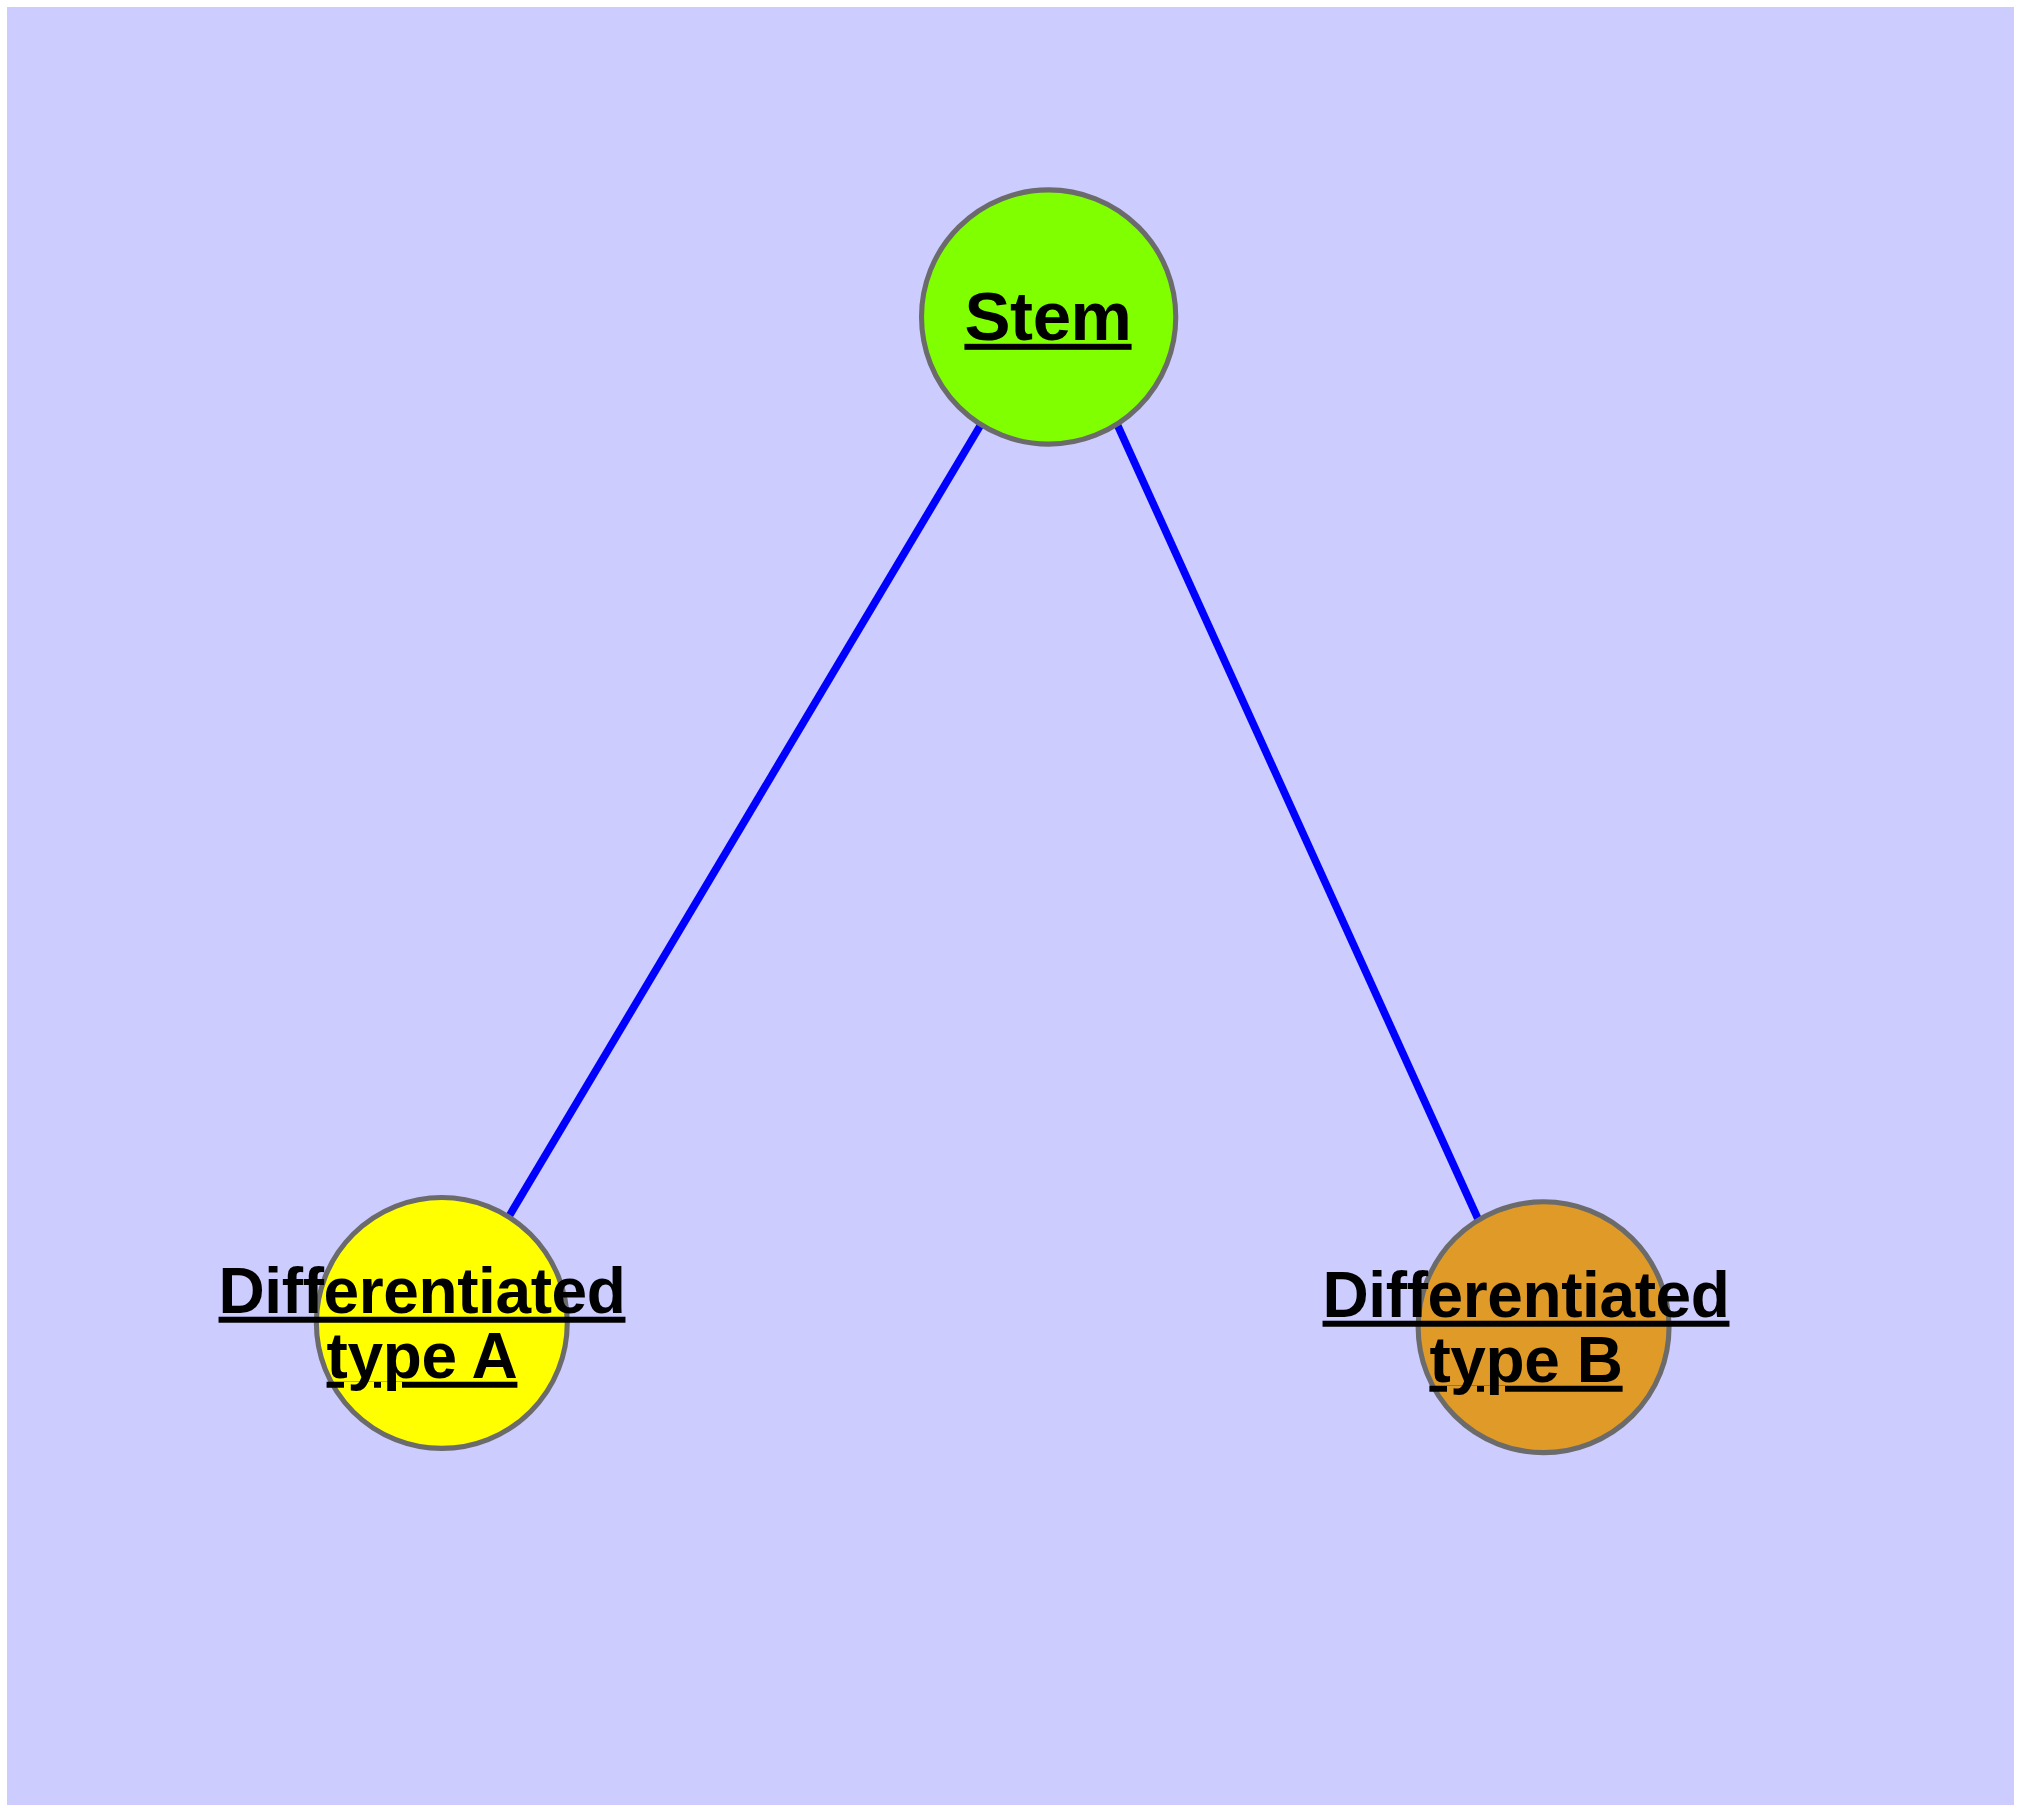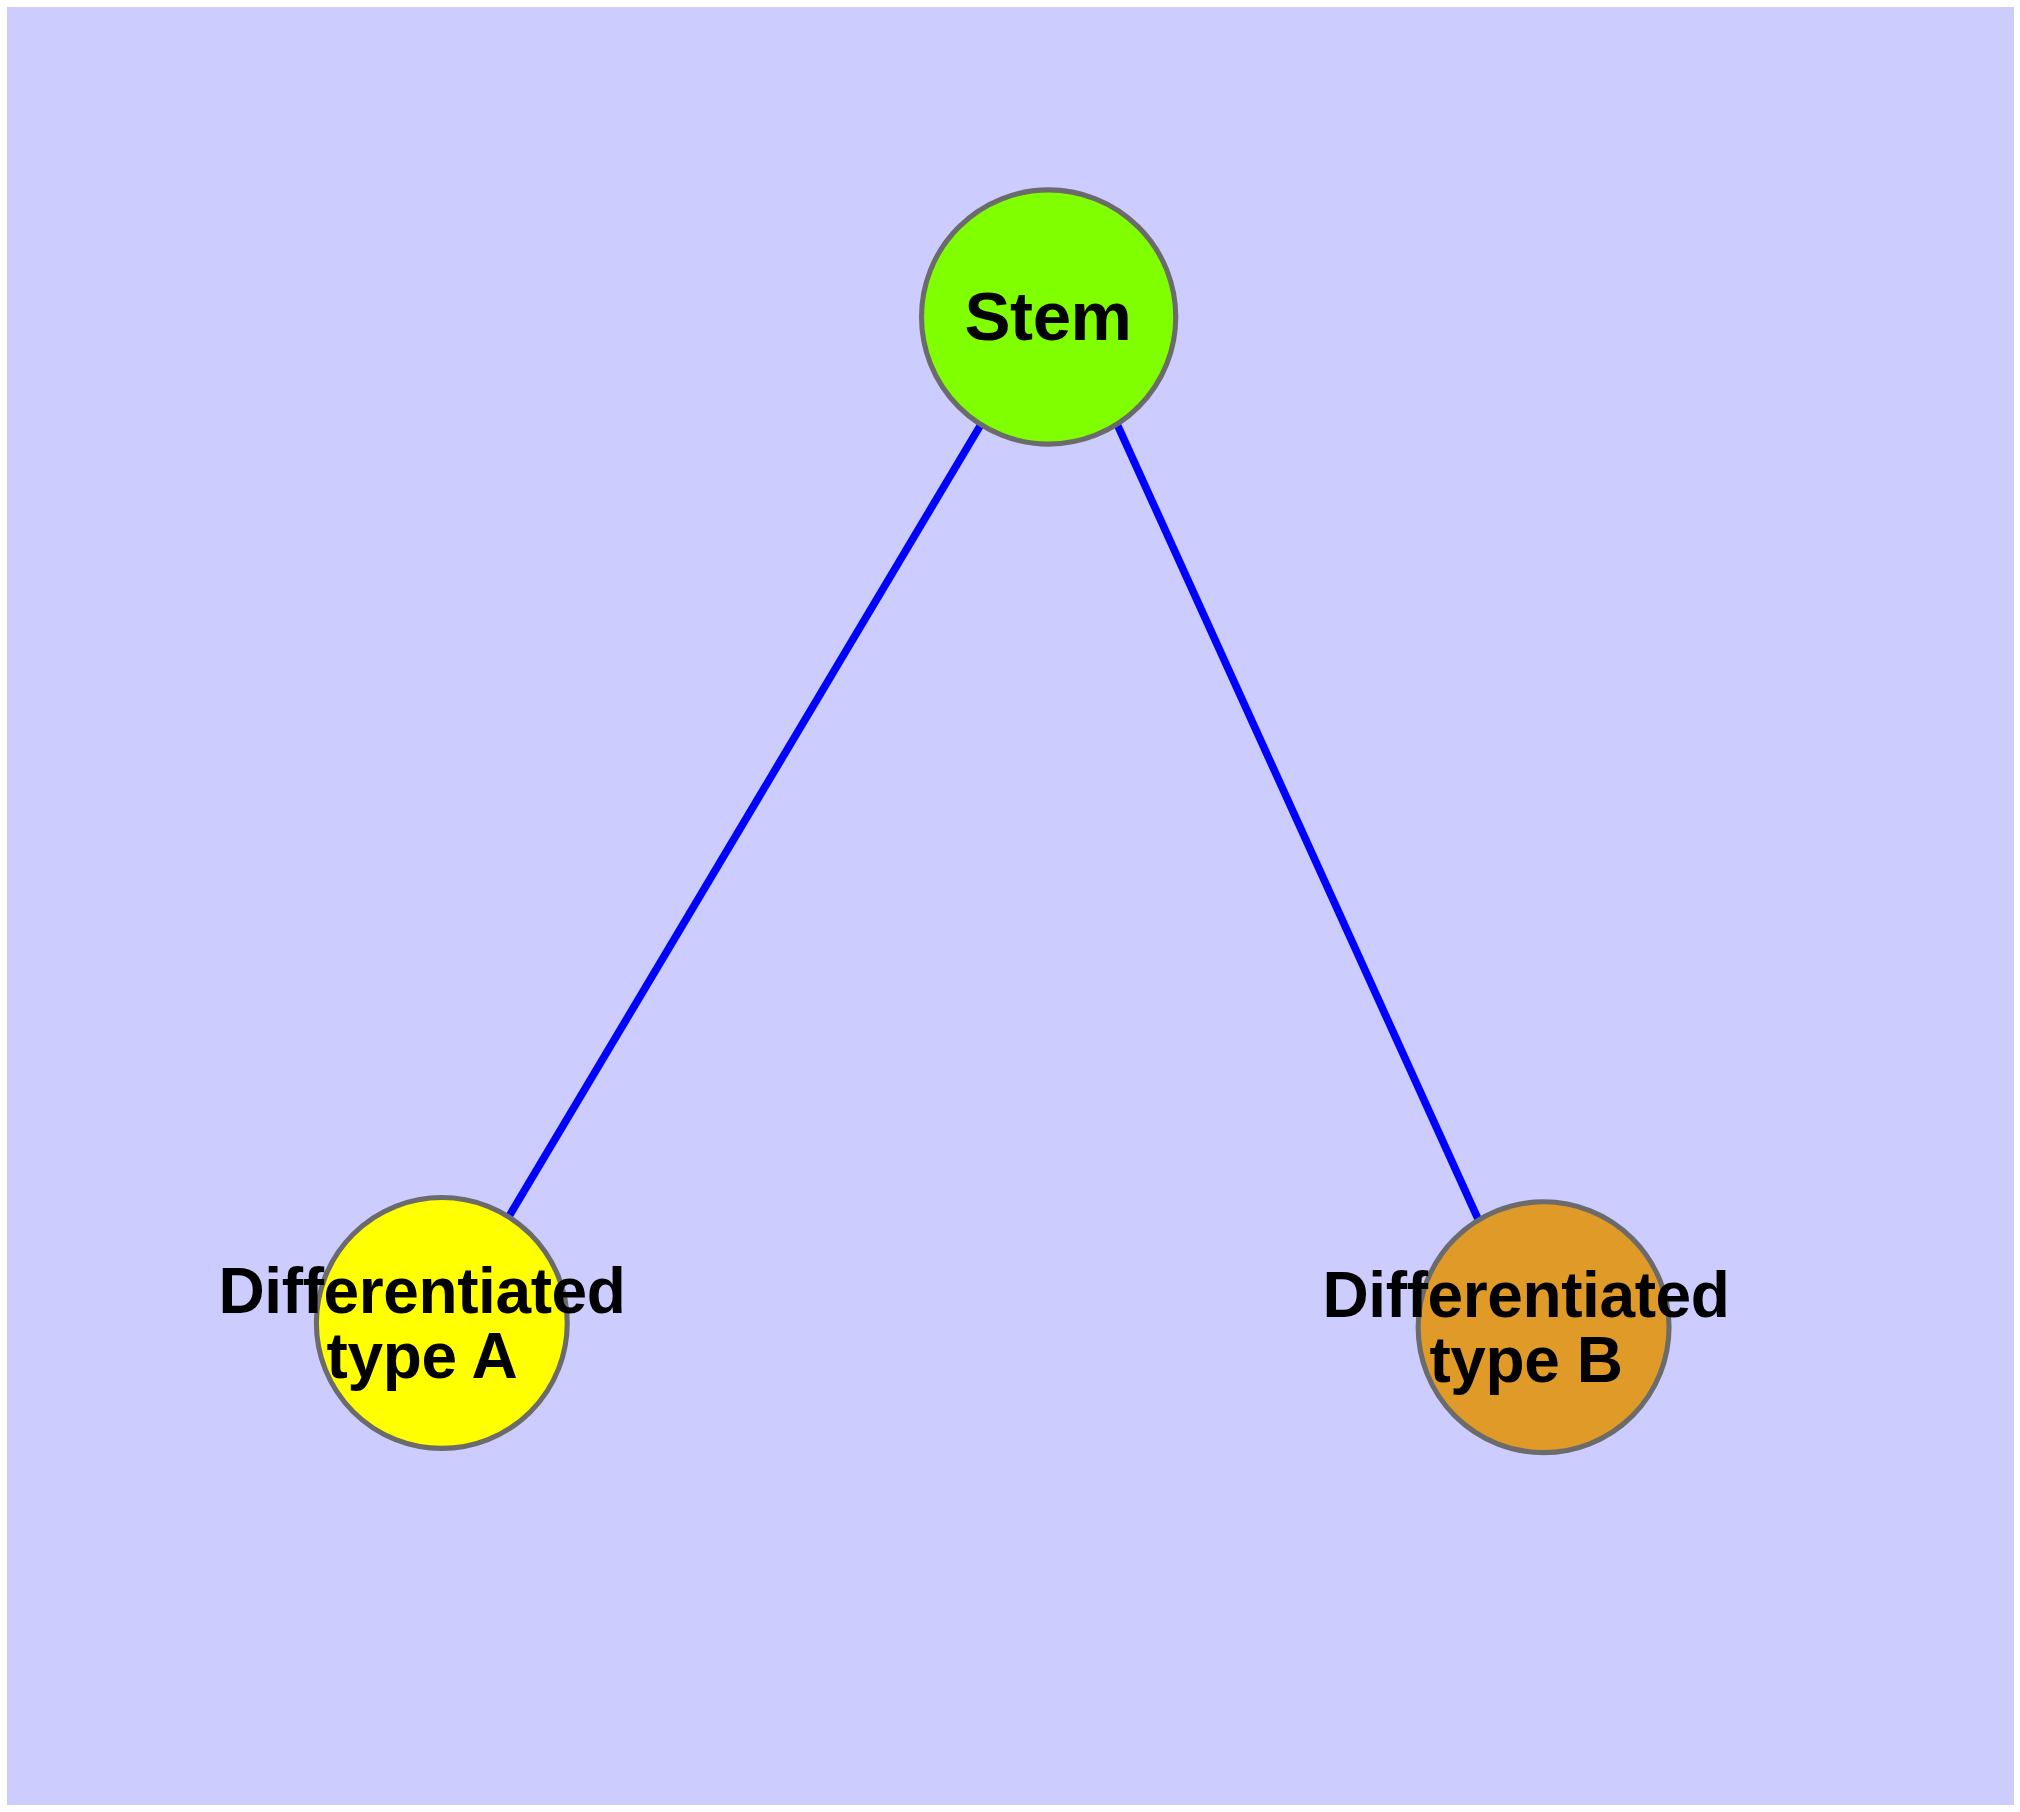--- a/index.html
+++ b/index.html
@@ -33,20 +33,21 @@
   .node-label {
     position: absolute;
     text-align: center;
     font-weight: bold;
     color: #000000;
     white-space: pre;
     line-height: 1.02;
     letter-spacing: -0.4px;
     transform: translate(-50%, -50%);
     pointer-events: none;
+    text-decoration: underline;
   }
 </style>
 </head>
 <body>
 
 <div id="canvas" style="width: 2021px; height: 1812px; background: rgb(255, 255, 255);">
 
   <div id="plot-area" style="background: rgb(204, 204, 255);"></div>
 
   <svg id="graph-svg" viewBox="0 0 2384 2138">

